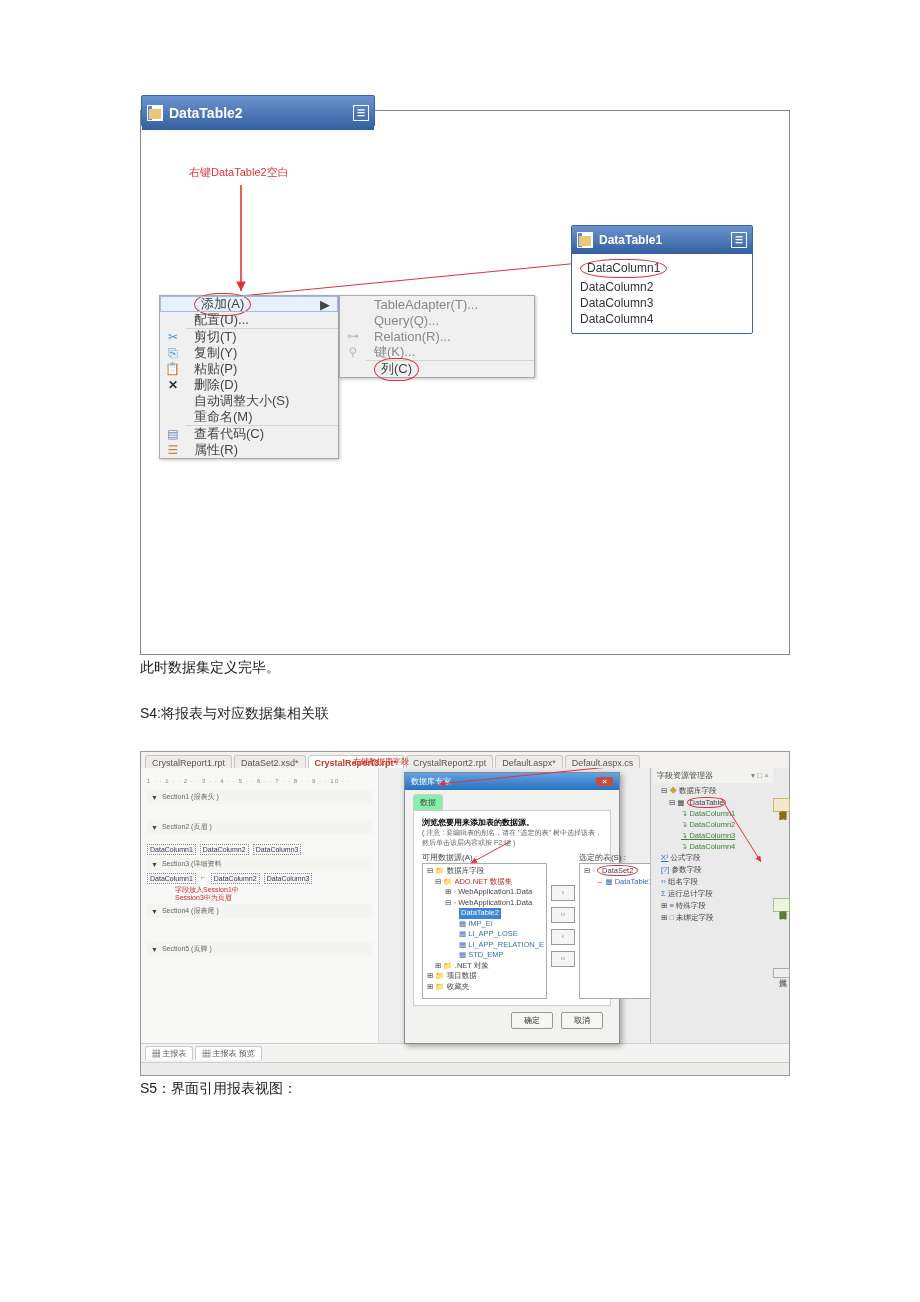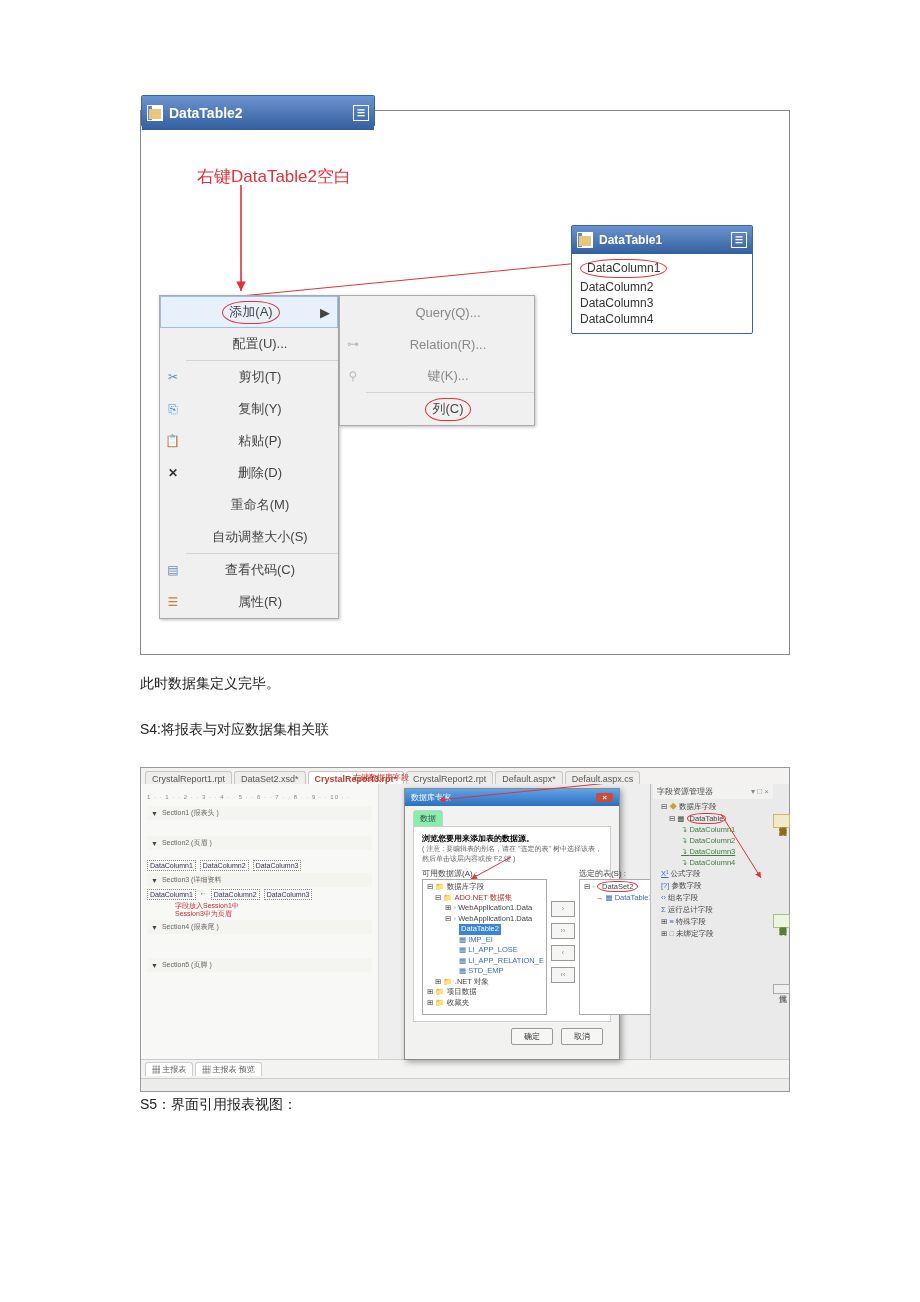--- a/index.html
+++ b/index.html
@@ -106,22 +106,21 @@
     position: absolute;
     background: #f0f0f0;
     border: 1px solid #aaa;
     box-shadow: 1px 1px 3px rgba(0,0,0,.25);
     font-size: 13px;
     color: #444;
   }
   .ctx-item {
     display: flex;
     align-items: center;
-    height: 32px;
-    text-align: center;
+    height: 16px;
   }
   .ctx-item .ic {
     width: 26px;
     display: flex;
     align-items: center;
     justify-content: center;
     font-size: 12px;
   }
   .ctx-item .lbl {
     padding-left: 8px;
@@ -129,21 +128,21 @@
     padding-right: 12px;
   }
   .ctx-item.sel {
     background: #e7f0fb;
     outline: 1px solid #9dbde2;
     outline-offset: -1px;
   }
   .caption {
     font-size: 14px;
     color: #222;
-    margin: 20px 0 28px;
+    margin: 4px 0 28px;
   }
   .caption.s4 {
     margin-top: 6px;
   }
   .figure2-wrap {
     border: 1px solid #999;
     position: relative;
     font-size: 9px;
   }
   .tab-bar {
@@ -425,21 +424,21 @@
   <div class="figure1">
 
     <div class="dt-frame" style="left:0;top:-16px;width:232px;height:30px;">
       <div class="dt-header grad-blue" style="height:28px;">
         <span class="dt-icon"></span>
         <span style="font-size:14px;">DataTable2</span>
         <span class="dt-collapse">☰</span>
       </div>
     </div>
 
-    <div class="redtext" style="position:absolute;left:56px;top:54px;font-size:17px;">右键DataTable2空白</div>
+    <div class="redtext" style="position:absolute;left:48px;top:54px;font-size:11px;">右键DataTable2空白</div>
 
     <svg class="arrow-svg" style="left:0;top:0;width:700px;height:520px;">
       <defs>
         <marker id="ah" markerWidth="8" markerHeight="8" refX="6" refY="3" orient="auto">
           <path d="M0,0 L6,3 L0,6 z" fill="#e2323a"></path>
         </marker>
       </defs>
       <line x1="100" y1="74" x2="100" y2="180" stroke="#e2323a" stroke-width="1.6" marker-end="url(#ah)"></line>
       <line x1="100" y1="185" x2="480" y2="148" stroke="#e2323a" stroke-width="1" marker-end="url(#ah)"></line>
     </svg>
@@ -482,38 +481,42 @@
       <div class="ctx-item">
         <span class="ic" style="color:#c28537;">📋</span>
         <span class="lbl">粘贴(P)</span>
       </div>
       <div class="ctx-item">
         <span class="ic" style="color:#333;font-weight:bold;">✕</span>
         <span class="lbl">删除(D)</span>
       </div>
       <div class="ctx-item">
         <span class="ic"></span>
+        <span class="lbl">自动调整大小(S)</span>
+      </div>
+      <div class="ctx-item">
+        <span class="ic"></span>
         <span class="lbl">重命名(M)</span>
-      </div>
-      <div class="ctx-item">
-        <span class="ic"></span>
-        <span class="lbl">自动调整大小(S)</span>
       </div>
       <div style="border-top:1px solid #d4d4d4;margin-left:26px;"></div>
       <div class="ctx-item">
         <span class="ic" style="color:#6b8ac0;">▤</span>
         <span class="lbl">查看代码(C)</span>
       </div>
       <div class="ctx-item">
         <span class="ic" style="color:#c28537;">☰</span>
         <span class="lbl">属性(R)</span>
       </div>
     </div>
 
     <div class="ctx-menu" style="left:198px;top:184px;width:194px;">
+      <div class="ctx-item disabled" style="color:#888;">
+        <span class="ic"></span>
+        <span class="lbl">TableAdapter(T)...</span>
+      </div>
       <div class="ctx-item disabled" style="color:#888;">
         <span class="ic"></span>
         <span class="lbl">Query(Q)...</span>
       </div>
       <div class="ctx-item disabled" style="color:#888;">
         <span class="ic" style="color:#bbb;">⊶</span>
         <span class="lbl">Relation(R)...</span>
       </div>
       <div class="ctx-item disabled" style="color:#888;">
         <span class="ic" style="color:#bbb;">⚲</span>

